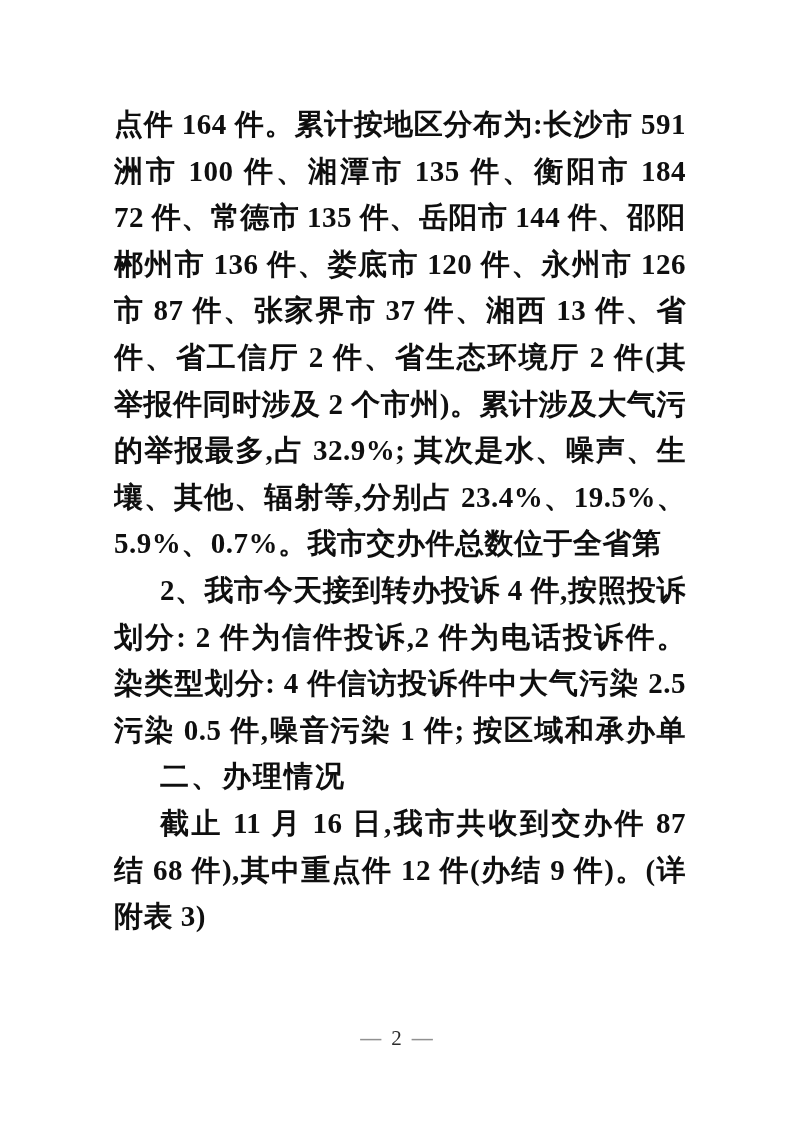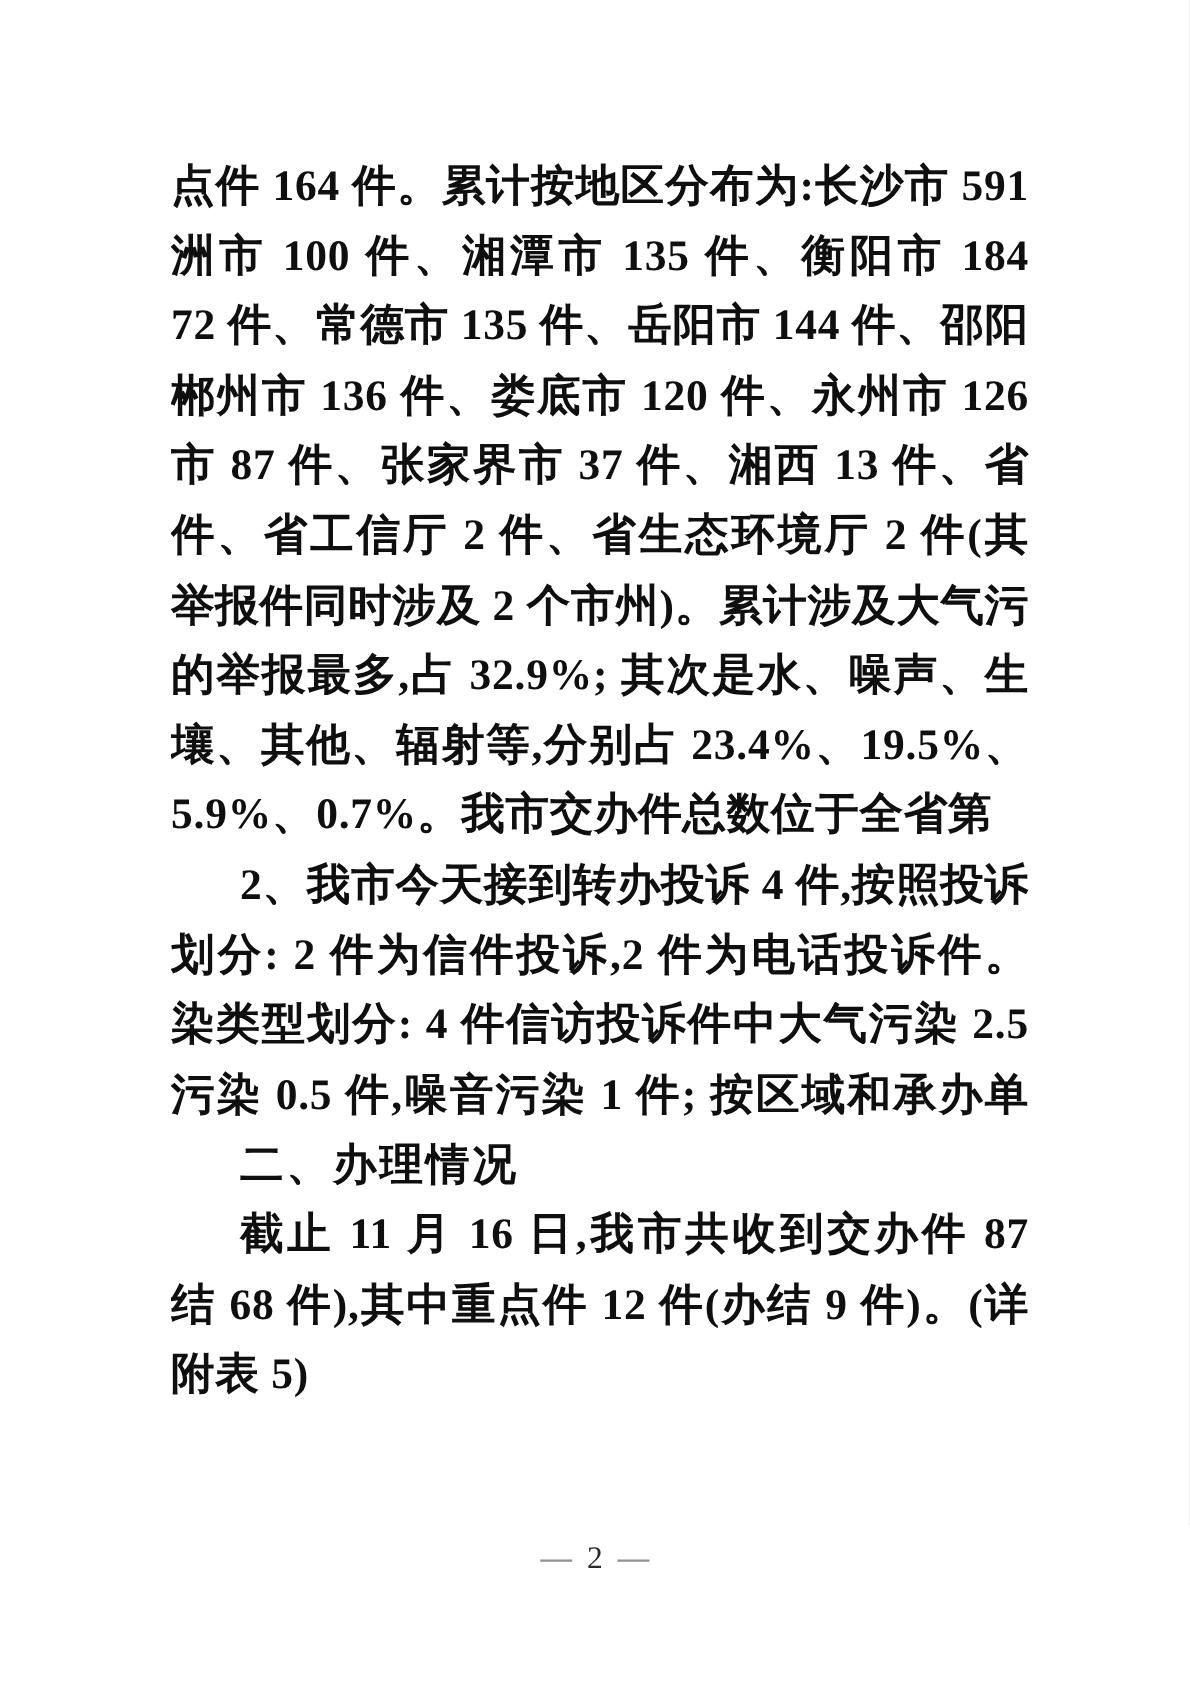--- a/index.html
+++ b/index.html
@@ -82,20 +82,20 @@
     <div class="line">的举报最多,占 32.9%; 其次是水、噪声、生态、土</div>
     <div class="line">壤、其他、辐射等,分别占 23.4%、19.5%、9.8%、7.9%、</div>
     <div class="line left-end">5.9%、0.7%。我市交办件总数位于全省第 11 位。</div>
     <div class="line indent">2、我市今天接到转办投诉 4 件,按照投诉类型</div>
     <div class="line">划分: 2 件为信件投诉,2 件为电话投诉件。按照污</div>
     <div class="line">染类型划分: 4 件信访投诉件中大气污染 2.5 件,水</div>
     <div class="line">污染 0.5 件,噪音污染 1 件; 按区域和承办单位划分:</div>
     <div class="line heading indent">二、办理情况</div>
     <div class="line indent">截止 11 月 16 日,我市共收到交办件 87 件(办</div>
     <div class="line">结 68 件),其中重点件 12 件(办结 9 件)。(详见</div>
-    <div class="line left-end">附表 5)</div>
+    <div class="line left-end">附表 3)</div>
   </div>
 
   <div class="footer">
     <span class="dash">—</span><span class="num">2</span><span class="dash">—</span>
   </div>
 
 </div>
 
 </body></html>

